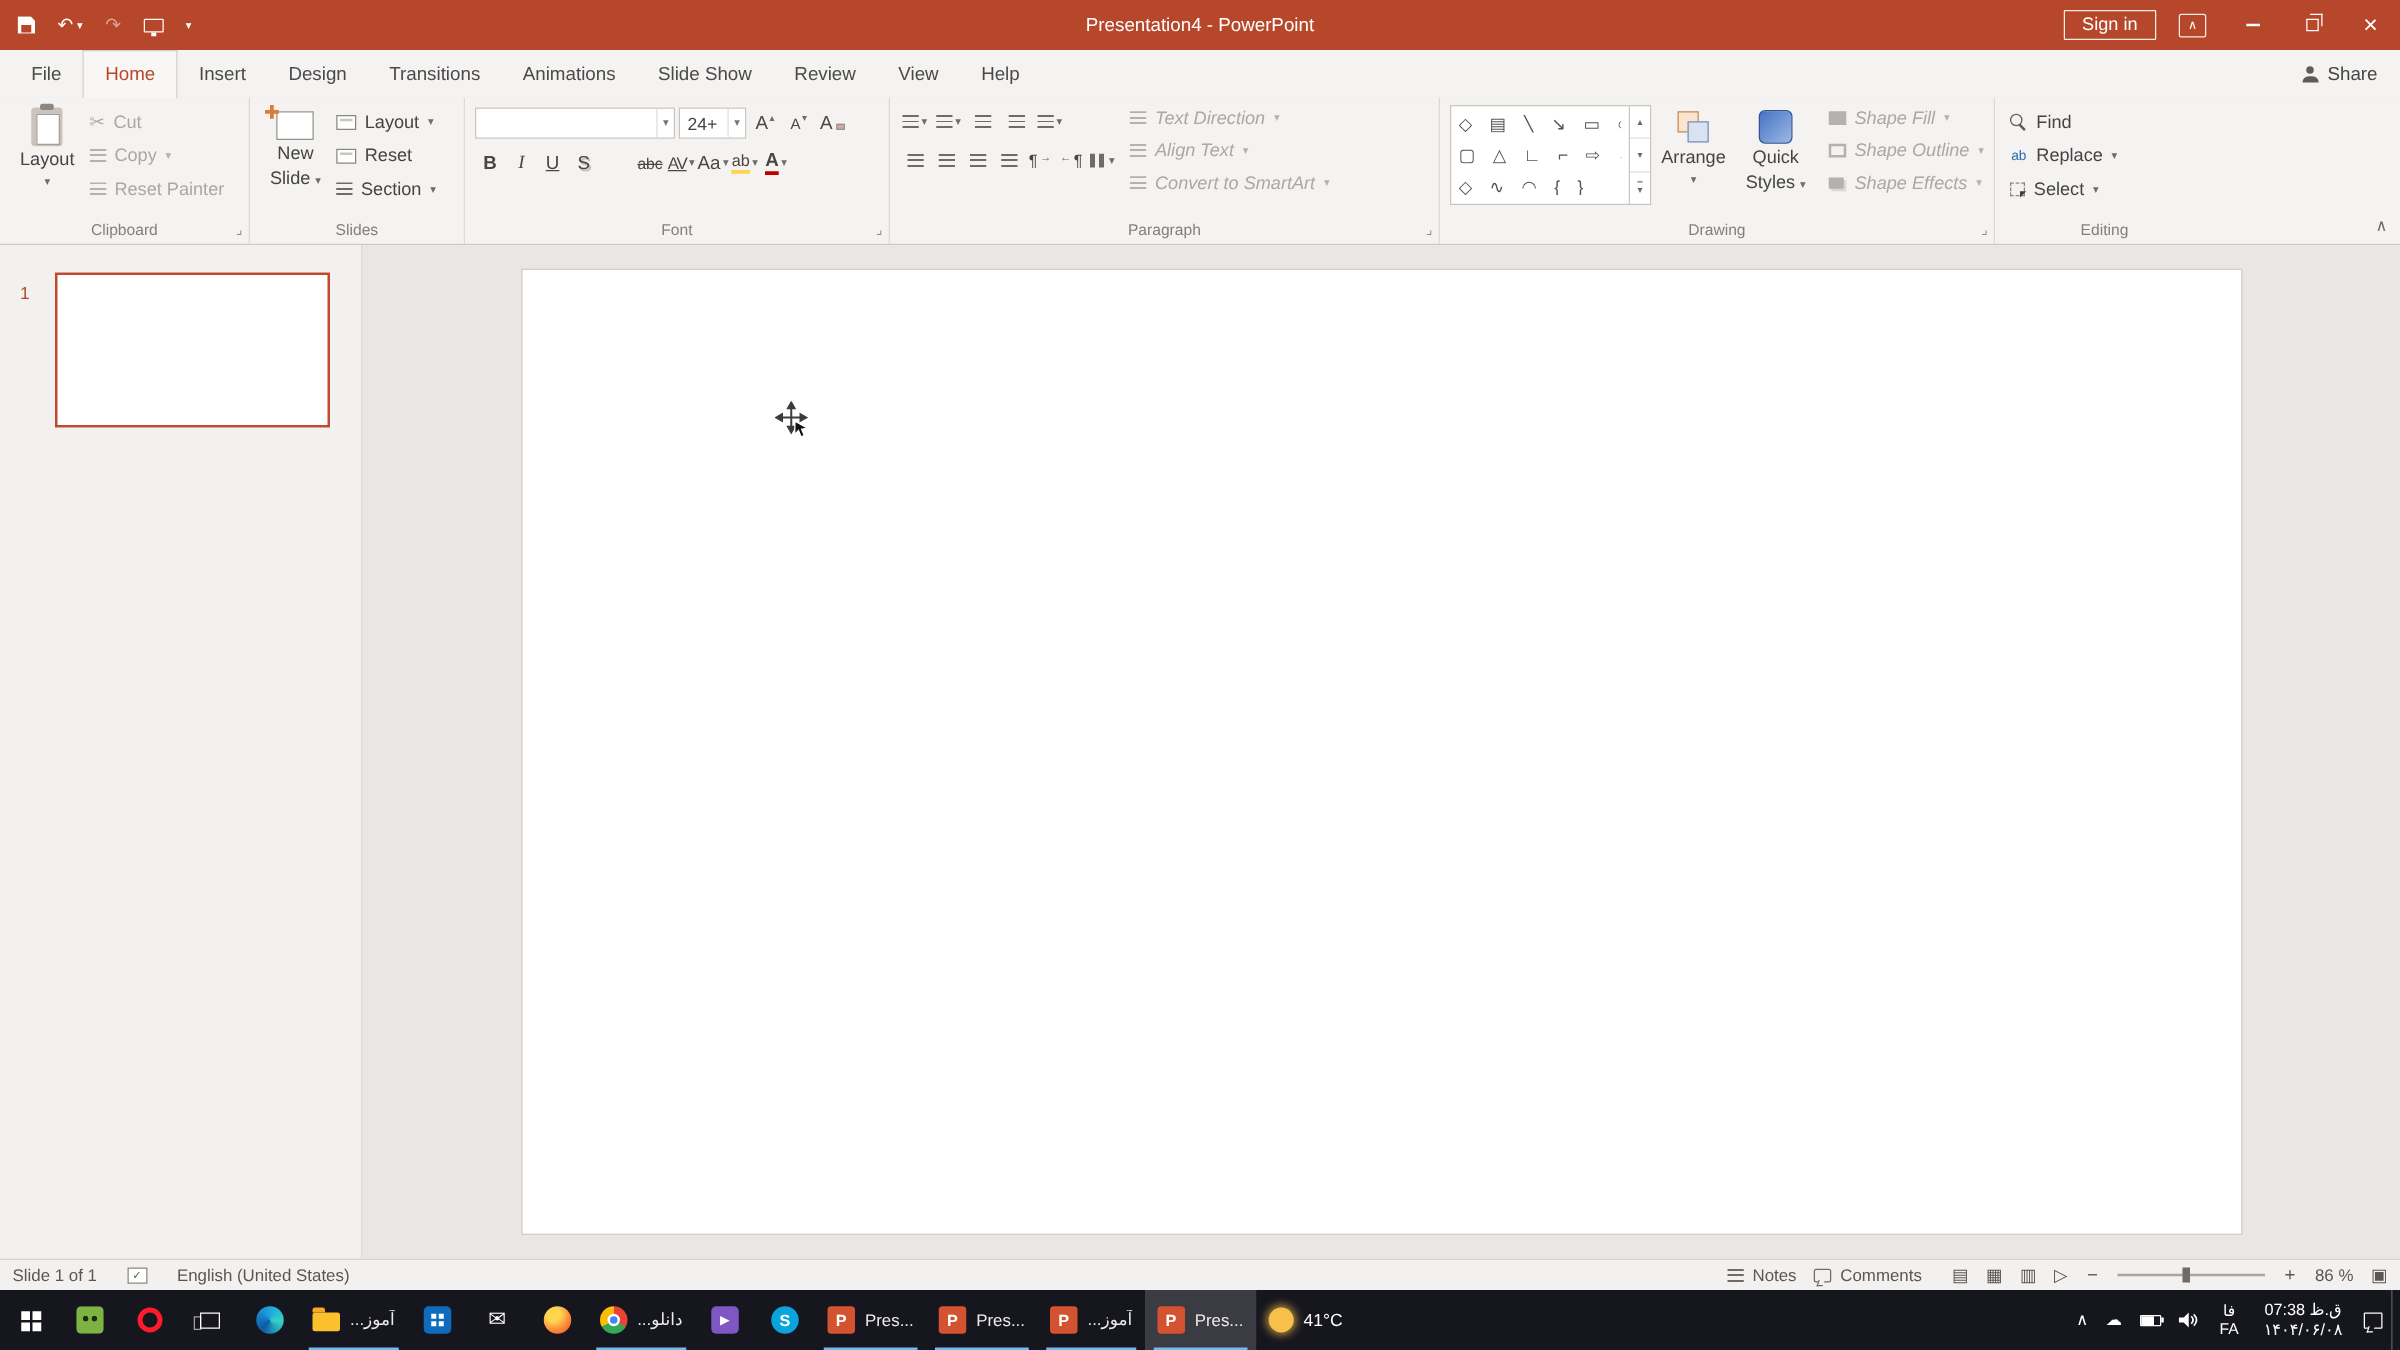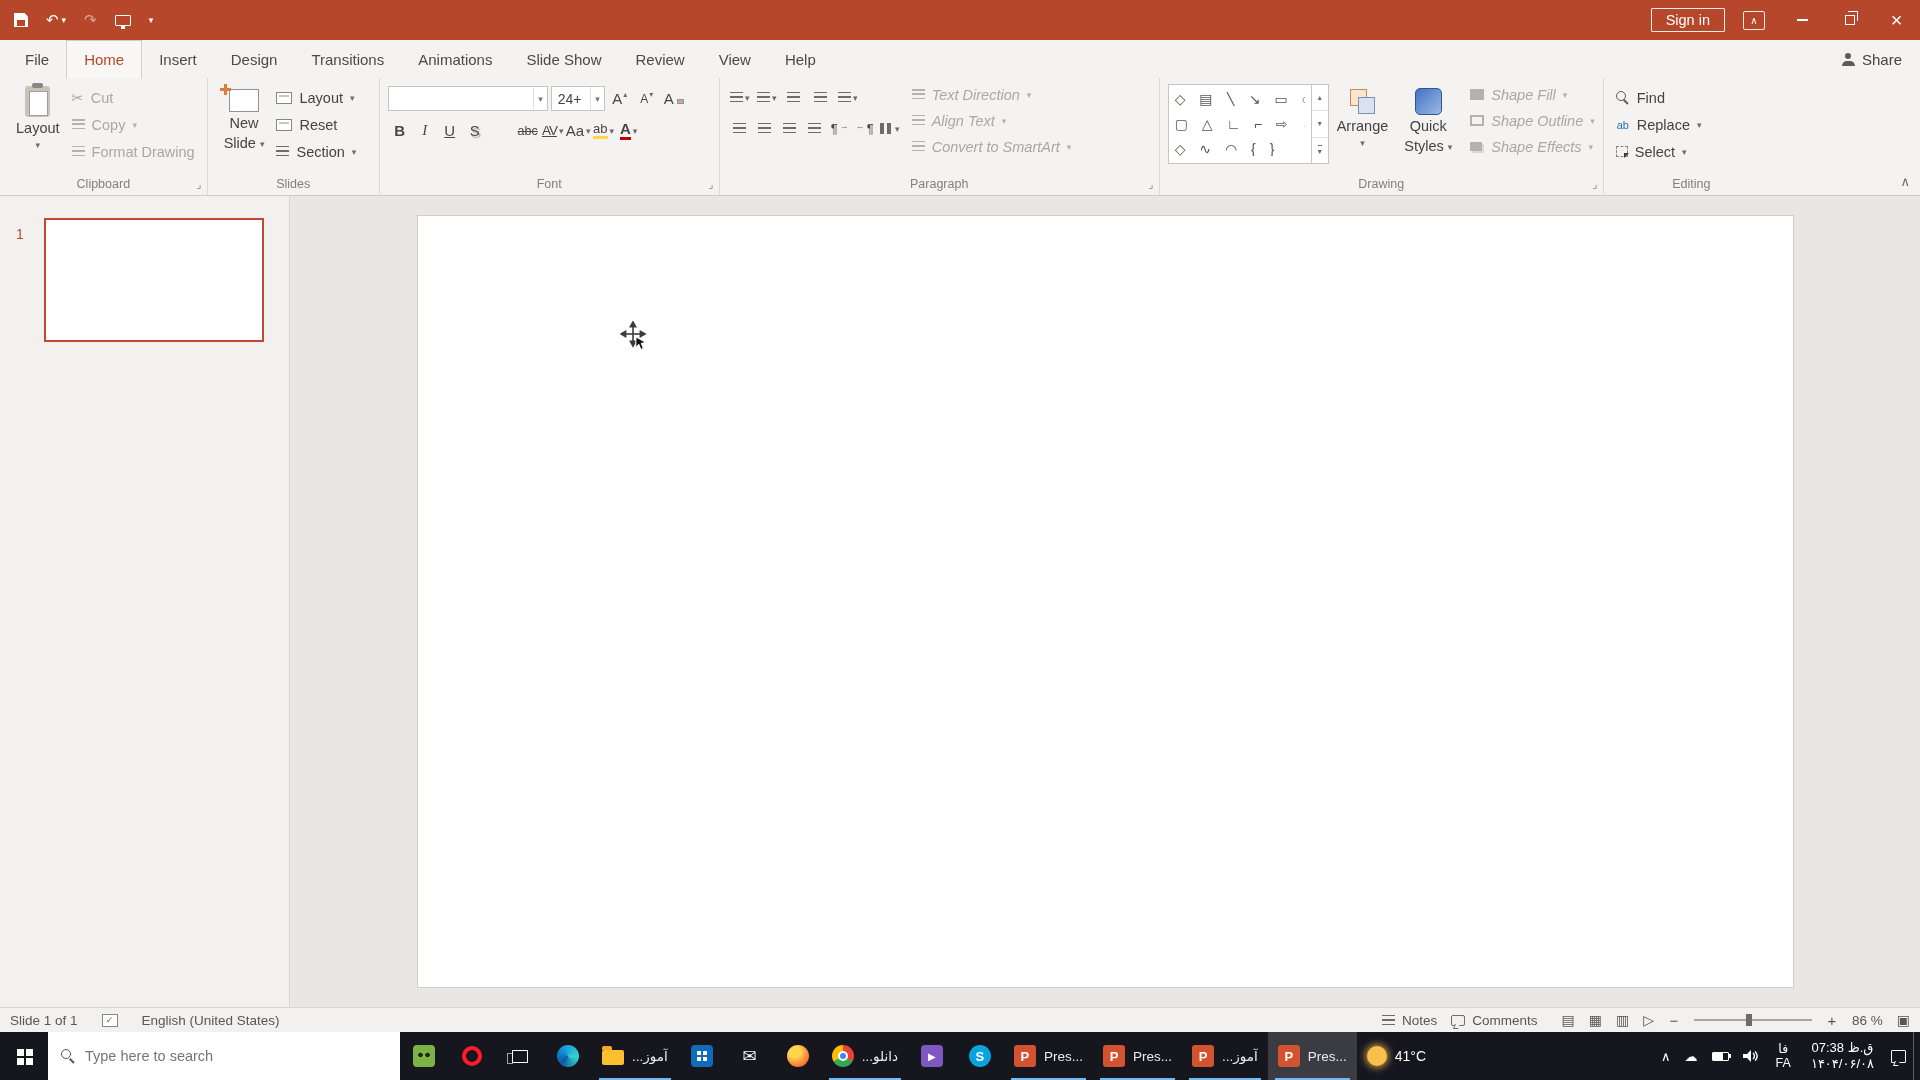--- a/index.html
+++ b/index.html
@@ -183,20 +183,21 @@
       <span class="qbtn dis">
           <span>↷</span>
         </span>
       <span class="qbtn">
           <span class="monic"></span>
         </span>
       <span class="qbtn">
           <span class="cIc" style="color:#fff">▾</span>
         </span>
     </div>
+    <div class="win-title">Presentation4  -  PowerPoint</div>
     <div class="tb-right">
       <span class="signin">Sign in</span>
       <span class="ribopt">
           <span>∧</span>
         </span>
       <span class="wbtn">
           <span class="minbar"></span>
         </span>
       <span class="wbtn">
           <span class="restore"></span>
@@ -237,21 +238,21 @@
             <span>✂</span>
             <span>Cut</span>
           </div>
         <div class="smbtn disb">
             <span class="li ld"></span>
             <span>Copy</span>
             <span class="cIc">▾</span>
           </div>
         <div class="smbtn disb">
             <span class="li ld"></span>
-            <span>Format Drawing</span>
+            <span>Reset Painter</span>
           </div>
       </div>
       <span class="glabel">Clipboard</span>
       <span class="launcher">⌟</span>
     </div>
 
     <div class="rgroup" style="min-width:172px">
       <div class="bigbtn">
         <span class="nslide"></span>
         <span>New</span>
@@ -524,24 +525,20 @@
       <span class="zpm">+</span>
       <span>86 %</span>
       <span class="vIc">▣</span>
     </div>
   </div>
 
   <div class="taskbar">
     <div class="tbtn">
         <span class="winlogo"></span>
       </div>
-    <div class="search">
-      <span class="mag2"></span>
-      <input type="text" placeholder="Type here to search" style="">
-    </div>
     <div class="tbtn">
         <span class="sq greenapp"></span>
       </div>
     <div class="tbtn">
         <span class="opera"></span>
       </div>
     <div class="tbtn">
         <span class="tview"></span>
       </div>
     <div class="tbtn">

